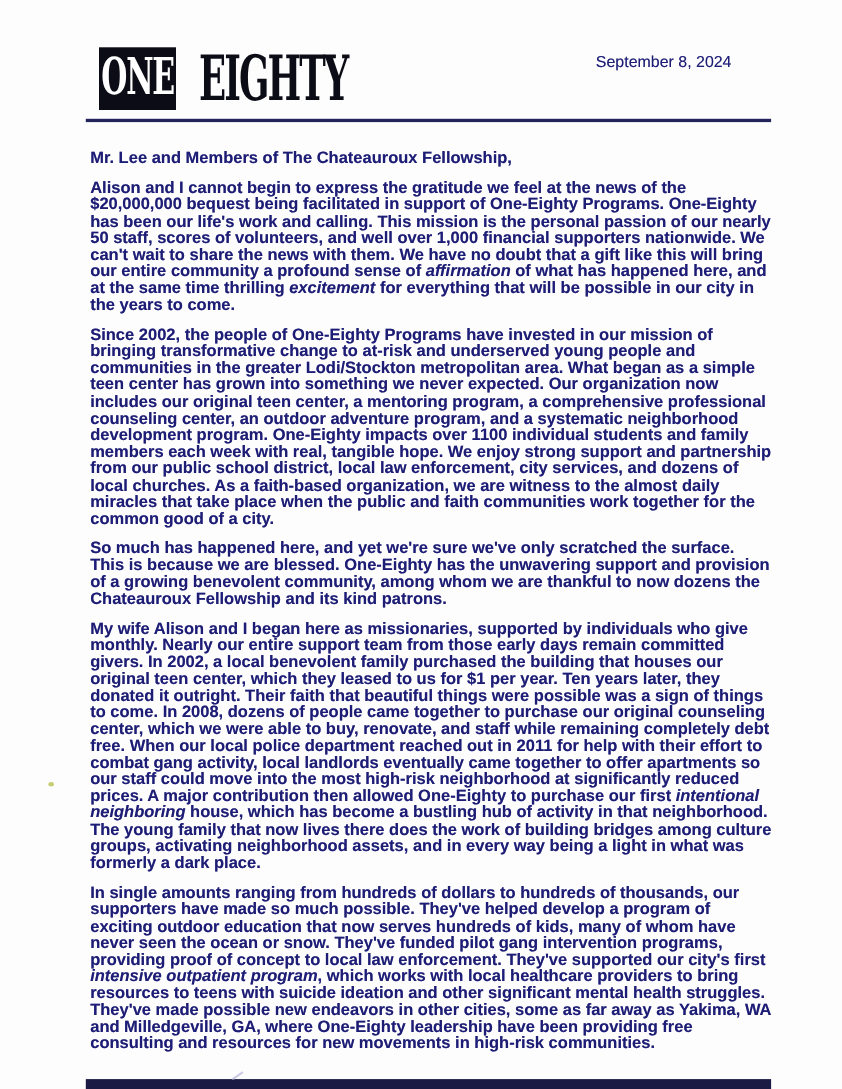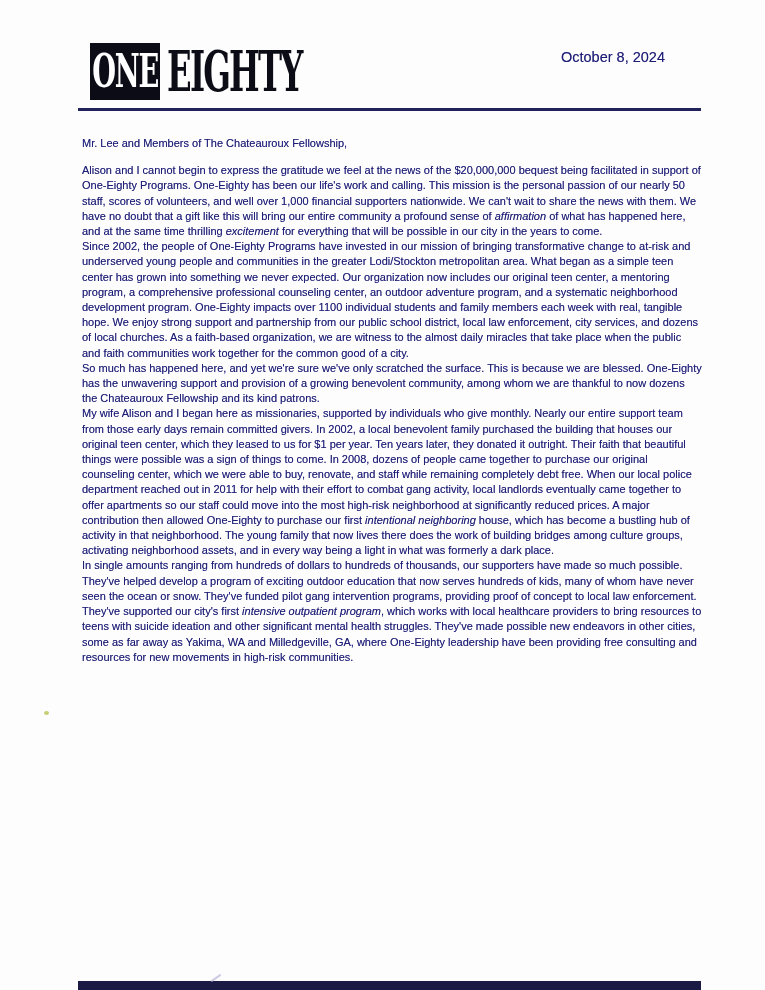--- a/index.html
+++ b/index.html
@@ -20,21 +20,21 @@
 
   
   .logo{
     position:absolute;left:90px;top:42px;height:58px;
     display:flex;align-items:center;
   }
   .logo-box{
     width:70px;height:57px;
     background:var(--logobg);
     display:flex;align-items:center;justify-content:center;
-    margin-right:7px;
+    margin-right:21px;
   }
   .logo-one{
     color:#ffffff;
     font-family:"DejaVu Serif", serif;
     font-weight:bold;
     font-size:44px;
     letter-spacing:-2px;
     transform:scale(0.62,1.05);
     transform-origin:center;
     line-height:1;
@@ -57,26 +57,27 @@
   }
   .header-rule{
     position:absolute;left:78px;top:108px;width:623px;height:2.5px;
     background:var(--rule);
   }
 
   
   .letter-body{
     position:absolute;left:82px;top:136px;width:620px;
     color:var(--ink);
-    font-size:11px;
+    font-size:15px;
     line-height:15.2px;
     text-shadow:0 0 0.55px rgba(29,29,118,0.55);
+    font-weight:bold;
   }
   .salutation{margin:0 0 12px 0;}
-  .para{margin:0 0;}
+  .para{margin:12px 0;}
   .para em{font-style:italic;}
 
   
   .footer-bar{
     position:absolute;left:78px;top:981px;width:623px;height:9px;
     background:var(--bar);
   }
 
   
   .scan-dot{
@@ -93,21 +94,21 @@
 
 <div class="page">
 
   <div class="logo">
     <div class="logo-box">
       <span class="logo-one">ONE</span>
     </div>
     <span class="logo-eighty">EIGHTY</span>
   </div>
 
-  <div class="date">October 8, 2024</div>
+  <div class="date">September 8, 2024</div>
 
   <div class="header-rule"></div>
 
   <div class="letter-body">
     <p class="salutation">Mr. Lee and Members of The Chateauroux Fellowship,</p>
     <p class="para"><span>Alison and I cannot begin to express the gratitude we feel at the news of the $20,000,000 bequest being facilitated in support of One-Eighty Programs. One-Eighty has been our life's work and calling. This mission is the personal passion of our nearly 50 staff, scores of volunteers, and well over 1,000 financial supporters nationwide. We can't wait to share the news with them. We have no doubt that a gift like this will bring our entire community a profound sense of </span><em>affirmation</em><span> of what has happened here, and at the same time thrilling </span><em>excitement</em><span> for everything that will be possible in our city in the years to come.</span></p>
     <p class="para"><span>Since 2002, the people of One-Eighty Programs have invested in our mission of bringing transformative change to at-risk and underserved young people and communities in the greater Lodi/Stockton metropolitan area. What began as a simple teen center has grown into something we never expected. Our organization now includes our original teen center, a mentoring program, a comprehensive professional counseling center, an outdoor adventure program, and a systematic neighborhood development program. One-Eighty impacts over 1100 individual students and family members each week with real, tangible hope. We enjoy strong support and partnership from our public school district, local law enforcement, city services, and dozens of local churches. As a faith-based organization, we are witness to the almost daily miracles that take place when the public and faith communities work together for the common good of a city.</span></p>
     <p class="para"><span>So much has happened here, and yet we're sure we've only scratched the surface. This is because we are blessed. One-Eighty has the unwavering support and provision of a growing benevolent community, among whom we are thankful to now dozens the Chateauroux Fellowship and its kind patrons.</span></p>
     <p class="para"><span>My wife Alison and I began here as missionaries, supported by individuals who give monthly. Nearly our entire support team from those early days remain committed givers. In 2002, a local benevolent family purchased the building that houses our original teen center, which they leased to us for $1 per year. Ten years later, they donated it outright. Their faith that beautiful things were possible was a sign of things to come. In 2008, dozens of people came together to purchase our original counseling center, which we were able to buy, renovate, and staff while remaining completely debt free. When our local police department reached out in 2011 for help with their effort to combat gang activity, local landlords eventually came together to offer apartments so our staff could move into the most high-risk neighborhood at significantly reduced prices. A major contribution then allowed One-Eighty to purchase our first </span><em>intentional neighboring</em><span> house, which has become a bustling hub of activity in that neighborhood. The young family that now lives there does the work of building bridges among culture groups, activating neighborhood assets, and in every way being a light in what was formerly a dark place.</span></p>
     <p class="para"><span>In single amounts ranging from hundreds of dollars to hundreds of thousands, our supporters have made so much possible. They've helped develop a program of exciting outdoor education that now serves hundreds of kids, many of whom have never seen the ocean or snow. They've funded pilot gang intervention programs, providing proof of concept to local law enforcement. They've supported our city's first </span><em>intensive outpatient program</em><span>, which works with local healthcare providers to bring resources to teens with suicide ideation and other significant mental health struggles. They've made possible new endeavors in other cities, some as far away as Yakima, WA and Milledgeville, GA, where One-Eighty leadership have been providing free consulting and resources for new movements in high-risk communities.</span></p>

